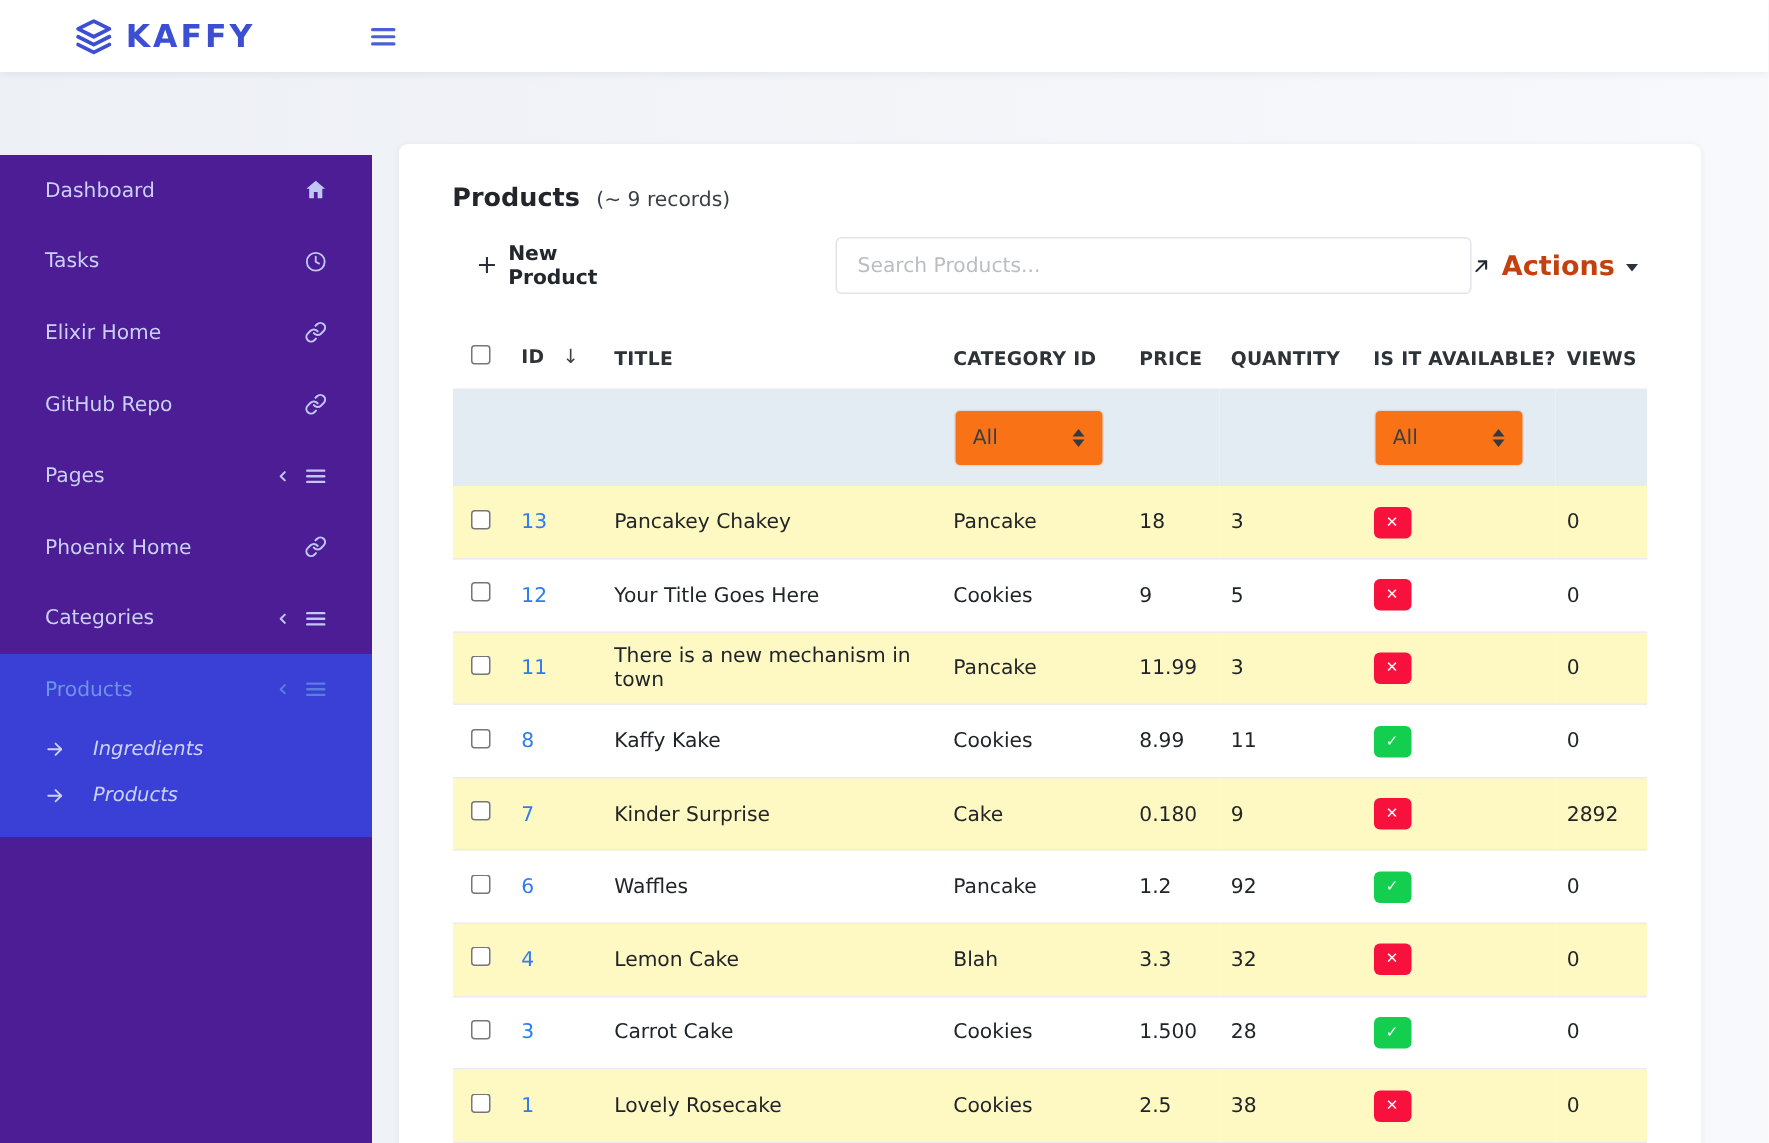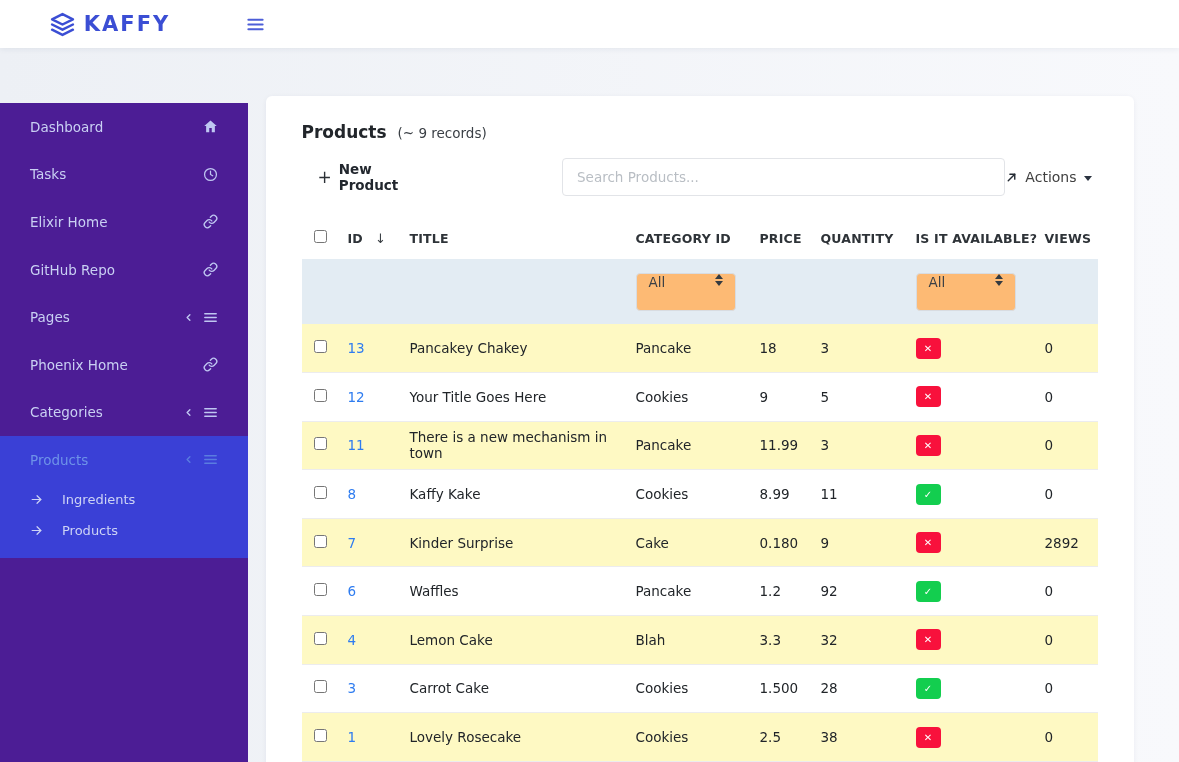--- a/index.html
+++ b/index.html
@@ -17,53 +17,53 @@
   
   .sidebar { position:fixed; top:57px; left:0; bottom:0; width:248px;
     background:#4c1d95; color:#c9d0f3; z-index:10;margin-top:46px; }
   .side-item { height:47.6px; display:flex; align-items:center; justify-content:space-between;
     padding:0 30px; font-size:13.5px; cursor:pointer; }
   .side-item .right-icons { display:flex; align-items:center; gap:9px; color:#bfc7f2; }
   .side-group-expanded { background:#3a40d6; padding-bottom:12px; }
   .side-group-expanded > .side-item { color:#6e93e8; }
   .side-group-expanded > .side-item .right-icons { color:#5a7de0; }
   .sub-item { display:flex; align-items:center; gap:19px; padding:8px 0 8px 30px;
-    font-size:13px; color:#cdd3f5; cursor:pointer; }
+    font-size:13px; color:#cdd3f5; cursor:pointer;font-style:italic; }
 
   .icon { display:inline-flex; }
 
   
   .main { margin-left:220px; padding-top:57px; }
   .card { width:868px; margin:39px auto 0; background:#fff; border-radius:6px;
     box-shadow:0 1px 5px rgba(30,40,80,.06); padding:26px 36px 60px; min-height:720px; }
 
   .card-title { font-size:17px; font-weight:bold; color:#22262b; }
   .card-title .records { font-size:13.5px; font-weight:normal; color:#3a3f45; margin-left:5px; }
 
   .toolbar { display:flex; align-items:center; margin-top:16px; height:38px; }
   .new-product { display:flex; align-items:center; gap:7px; font-size:13.5px; font-weight:bold;
     color:#22272e; cursor:pointer; padding-left:16px; }
   .new-product .plus { font-size:17px; font-weight:normal; color:#2b3036; }
   .search-box { width:450px; height:38px; margin-left:128px; border:1px solid #e2e4e8;
     border-radius:4px; padding:0 14px; font-size:13.5px; color:#333;
     font-family:"DejaVu Sans","Liberation Sans",sans-serif; outline:none; }
   .search-box::placeholder { color:#b9bec4; }
   .actions-btn { margin-left:auto; margin-right:6px; display:flex; align-items:center; gap:7px;
-    font-size:14px; font-weight:normal; color:#404040; cursor:pointer; }
+    font-size:18px; font-weight:bold; color:#c2410c; cursor:pointer; }
   .caret-down { width:0; height:0; border-left:4px solid transparent;
     border-right:4px solid transparent; border-top:5px solid #2b3340; margin-top:2px; }
 
   
   table { width:796px; border-collapse:collapse; table-layout:fixed; margin-top:18px; }
   th { text-align:left; font-size:12.5px; color:#2e3338; padding:16px 8px 13px 8px;
     letter-spacing:.2px; white-space:nowrap; }
   th .sort-arrow { font-weight:normal; color:#3a3f44; margin-left:12px; font-size:13px; cursor:pointer; }
   .filter-row td { background:#e3ecf3; height:65px; padding:0 8px; }
-  .select-box { width:100px; height:38px; background:#fdba74; border:1px solid #d8dce1;
-    border-radius:4px; display:flex; justify-content:space-between;
+  .select-box { width:100px; height:38px; background:#f97316; border:1px solid #d8dce1;
+    border-radius:4px; display:flex; align-items:center; justify-content:space-between;
     padding:0 12px; font-size:13.5px; color:#3a3f45; cursor:pointer; }
   .select-arrows { display:flex; flex-direction:column; gap:2px; }
   .tri-up { width:0; height:0; border-left:4px solid transparent; border-right:4px solid transparent;
     border-bottom:5px solid #343a40; }
   .tri-down { width:0; height:0; border-left:4px solid transparent; border-right:4px solid transparent;
     border-top:5px solid #343a40; }
   tbody tr.data-row { height:48.6px; border-bottom:1px solid #ececee; font-size:13.5px; color:#212529; }
   tbody tr.data-row.striped { background:#fef9c3; }
   td { padding:0 8px; vertical-align:middle; }
   .id-link { color:#2e7cf0; text-decoration:none; cursor:pointer; }

